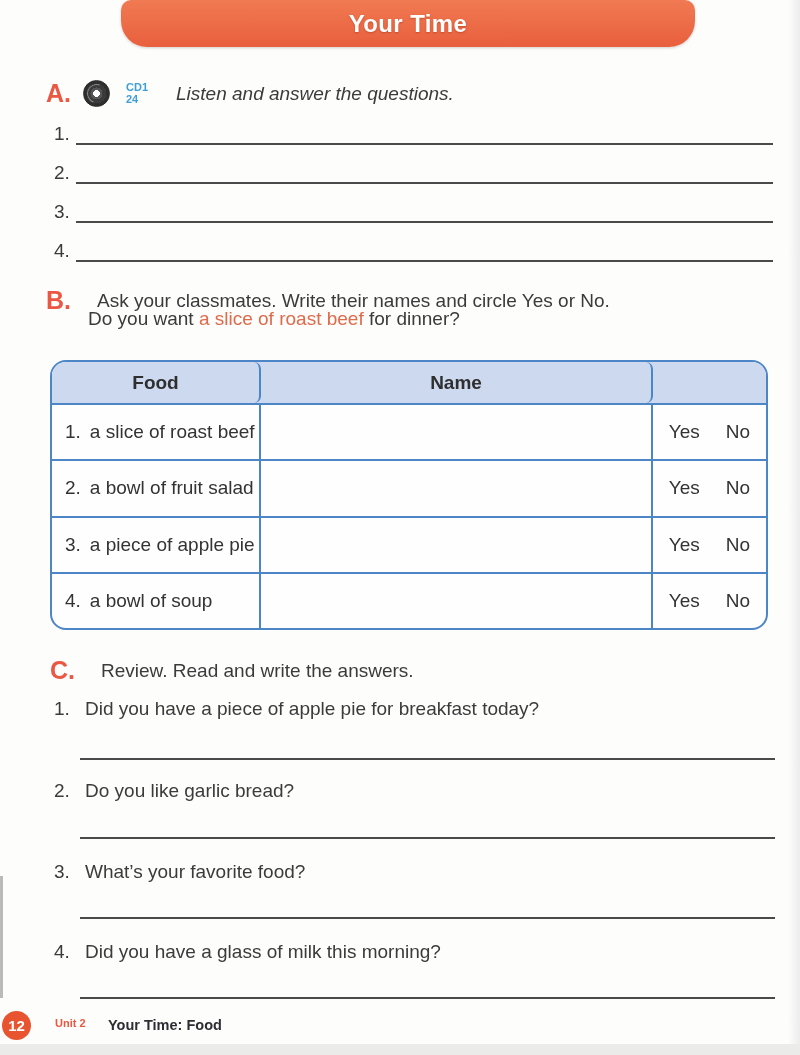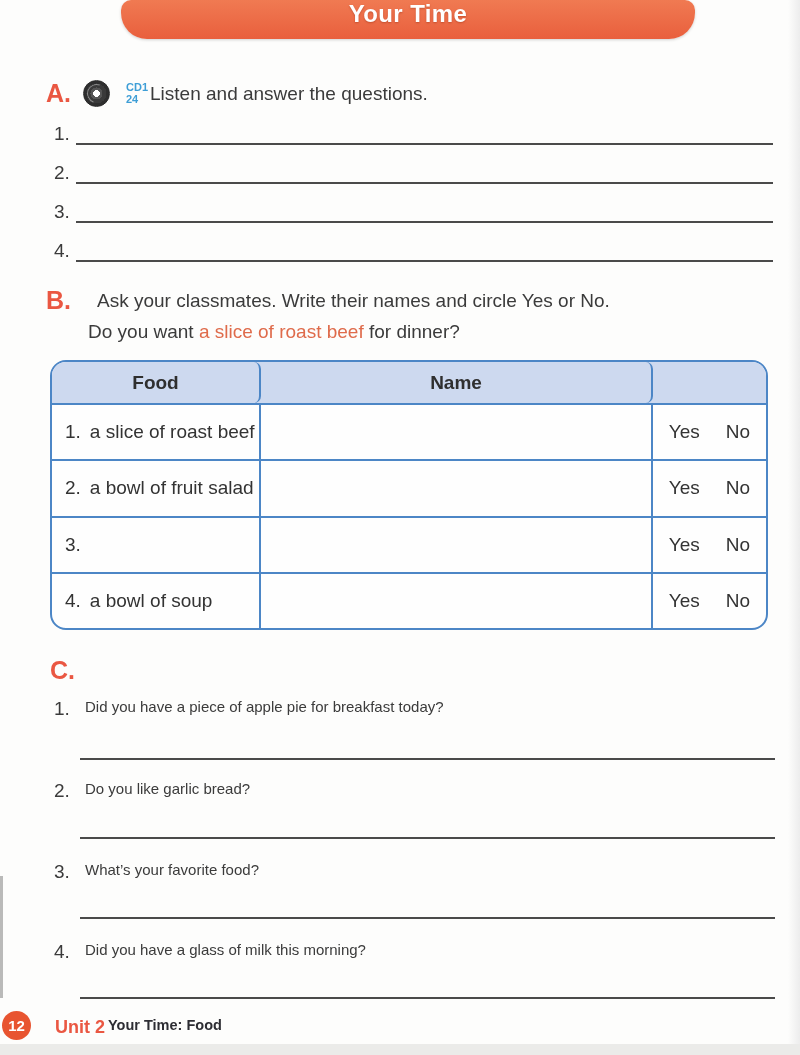--- a/index.html
+++ b/index.html
@@ -4,24 +4,24 @@
 <style>
   html,body { margin:0; padding:0; background:#ffffff; }
   .page {
     position:relative; width:800px; height:1055px; margin:0 auto;
     background:#fdfdfc; overflow:hidden;
     font-family:"Liberation Sans", sans-serif; color:var(--ink,#3b3b3b);
   }
 
   
   .banner {
-    position:absolute; left:121px; top:0; width:574px; height:39px;
+    position:absolute; left:121px; top:0; width:574px; height:47px;
     background:linear-gradient(180deg, var(--banner-top,#f07a52), var(--banner-bottom,#e95f3d));
     border-radius:10px 10px 26px 26px;
-    display:flex; justify-content:center;
+    display:flex; align-items:center; justify-content:center;
     box-shadow:0 1px 3px rgba(0,0,0,.18);
   }
   .banner-title {
     color:#fff; font-size:24px; font-weight:bold; letter-spacing:.4px;
     text-shadow:0 1px 2px rgba(120,30,0,.35);
   }
 
   
   .sec-head { position:absolute; display:flex; align-items:center; }
   .sec-letter { color:var(--accent,#ea5742); font-weight:bold; font-size:25px; line-height:1; }
@@ -46,21 +46,21 @@
 
   
   .a-line {
     position:absolute; left:54px; right:27px; height:27px;
     display:flex; align-items:flex-end;
   }
   .a-num { font-size:19px; color:var(--ink,#3b3b3b); width:22px; }
   .a-rule { flex:1; border-bottom:2px solid var(--rule,#4a4a4a); height:100%; }
 
   
-  .b-prompt { position:absolute; left:88px; top:321px; font-size:19px; }
+  .b-prompt { position:absolute; left:88px; top:308px; font-size:19px; }
   .hl { color:var(--highlight,#df6b4b); }
 
   
   .tbl {
     position:absolute; left:50px; top:360px; width:718px; height:270px;
     border:2px solid var(--table-border,#4c86c6); border-radius:16px;
     background:#fefefe; box-sizing:border-box; overflow:hidden;
   }
   .thead {
     display:grid; grid-template-columns:209px 1fr 113px; height:41px;
@@ -78,31 +78,31 @@
   }
   .trow:first-child { border-top:none; }
   .cell { display:flex; align-items:center; font-size:19px; color:#333; box-sizing:border-box; }
   .c-sep { border-right:2px solid var(--table-border,#4c86c6); }
   .cell.food { padding-left:13px; gap:9px; }
   .cell.yesno { justify-content:center; gap:26px; }
 
   
   .q-row { position:absolute; left:54px; right:25px; display:flex; }
   .q-num { font-size:19px; width:31px; flex:0 0 auto; }
-  .q-text { font-size:15px;text-align:right; }
+  .q-text { font-size:19px;text-align:right; }
   .ans-line { position:absolute; left:80px; right:25px; border-top:2px solid var(--rule,#4a4a4a); }
 
   
   .page-badge {
     position:absolute; left:2px; top:1011px; width:29px; height:29px; border-radius:50%;
     background:var(--page-number-bg,#e85430);
     display:flex; align-items:center; justify-content:center;
     color:#fff; font-weight:bold; font-size:15px;
   }
-  .unit-label { position:absolute; left:55px; top:1017px; font-size:18px; font-weight:bold; color:var(--accent,#ea5742);text-align:center; }
+  .unit-label { position:absolute; left:55px; top:1017px; font-size:11px; font-weight:bold; color:var(--accent,#ea5742);text-align:center; }
   .unit-title { position:absolute; left:108px; top:1017px; font-size:14.5px; font-weight:bold; color:#2d2d33; }
 
   
   .edge-right  { position:absolute; right:0; top:0; width:12px; height:100%;
                  background:linear-gradient(90deg, rgba(0,0,0,0), rgba(90,90,100,.10)); pointer-events:none; }
   .edge-bottom { position:absolute; left:0; bottom:0; width:100%; height:11px; background:#ebebe9; pointer-events:none; }
   .edge-left   { position:absolute; left:0; top:876px; width:3px; height:122px; background:rgba(60,60,60,.35); pointer-events:none; }
 </style>
 </head>
 <body>
@@ -113,21 +113,21 @@
     <span class="banner-title">Your Time</span>
   </div>
 
   <div class="sec-head" style="left:46px; top:80px;">
     <span class="sec-letter">A.</span>
     <span class="cd"></span>
     <span class="cd-label">
       <span>CD1</span>
       <span>24</span>
     </span>
-    <span class="sec-text" style="margin-left:2px;">Listen and answer the questions.</span>
+    <span class="sec-text" style="margin-left:28px;font-style:italic;">Listen and answer the questions.</span>
   </div>
 
   <div class="a-line" style="top:118px;">
     <span class="a-num">1.</span>
     <span class="a-rule"></span>
   </div>
   <div class="a-line" style="top:157px;">
     <span class="a-num">2.</span>
     <span class="a-rule"></span>
   </div>
@@ -176,20 +176,21 @@
         <div class="cell c-sep"></div>
         <div class="cell yesno">
           <span>Yes</span>
           <span>No</span>
         </div>
       </div>
 
       <div class="trow">
         <div class="cell food c-sep">
           <span>3.</span>
+          <span>a piece of apple pie</span>
         </div>
         <div class="cell c-sep"></div>
         <div class="cell yesno">
           <span>Yes</span>
           <span>No</span>
         </div>
       </div>
 
       <div class="trow">
         <div class="cell food c-sep">
@@ -201,20 +202,21 @@
           <span>Yes</span>
           <span>No</span>
         </div>
       </div>
 
     </div>
   </div>
 
   <div class="sec-head" style="left:50px; top:658px;">
     <span class="sec-letter">C.</span>
+    <span class="sec-text">Review. Read and write the answers.</span>
   </div>
 
   <div class="q-row" style="top:698px;">
     <span class="q-num">1.</span>
     <span class="q-text">Did you have a piece of apple pie for breakfast today?</span>
   </div>
   <div class="ans-line" style="top:758px;"></div>
 
   <div class="q-row" style="top:780px;">
     <span class="q-num">2.</span>

